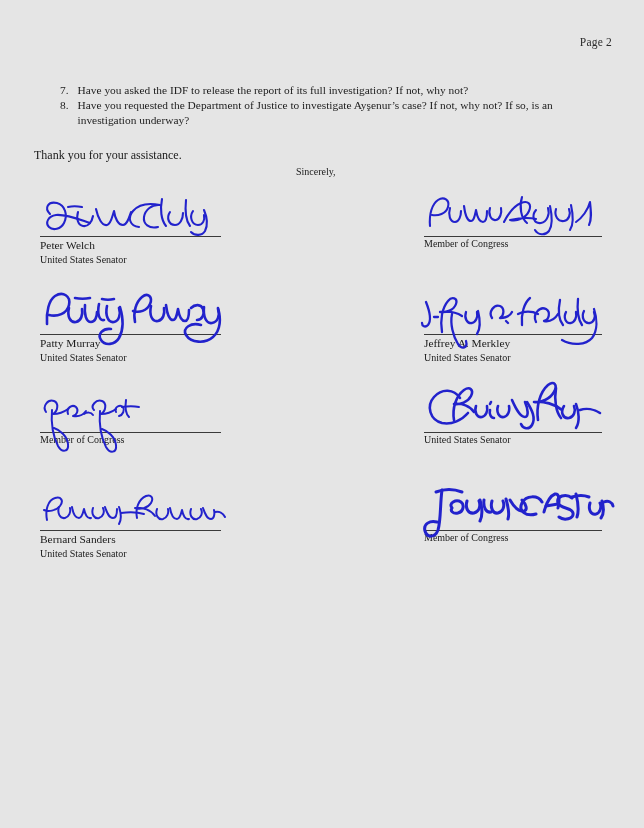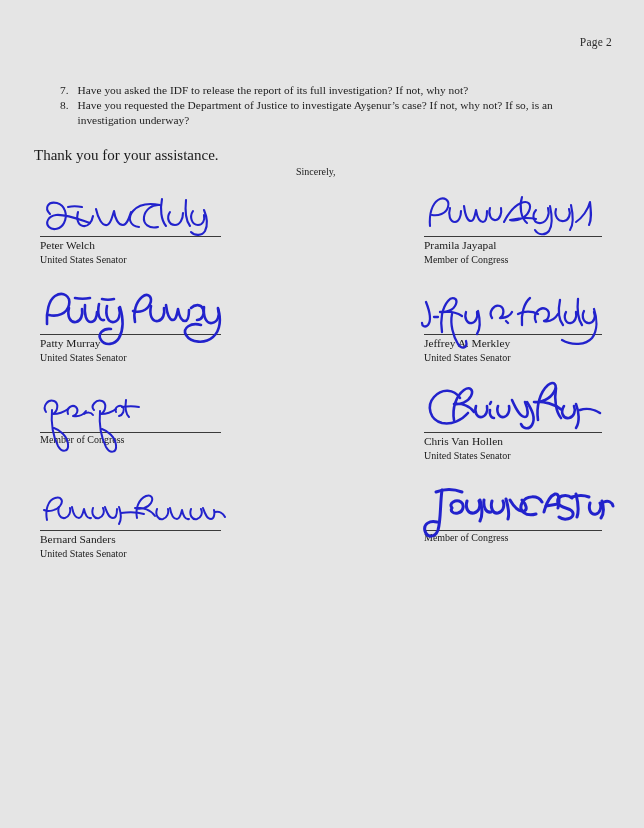--- a/index.html
+++ b/index.html
@@ -51,21 +51,21 @@
   .q-text {
     flex: 1 1 auto;
     text-align: left;
   }
 
   
   .closing-thanks {
     position: absolute;
     top: 148px;
     left: 34px;
-    font-size: 15px;
+    font-size: 12px;
     line-height: 15.1px;
   }
   .closing-sincerely {
     position: absolute;
     top: 164px;
     left: 296px;
     font-size: 10px;
     line-height: 15.1px;
   }
 
@@ -174,21 +174,20 @@
               <path d="M98 5 C95 15, 97 26, 103 31"></path>
               <path d="M112 18 C107 24, 110 32, 117 31 C123 30, 126 22, 124 16"></path>
               <path d="M126 14 C128 23, 129 33, 125 39 C121 44, 114 43, 111 38"></path>
               <path d="M132 17 C130 24, 134 30, 140 29 C145 28, 147 22, 145 17"></path>
               <path d="M147 13 C149 22, 150 32, 146 38"></path>
               <path d="M152 30 C158 26, 164 18, 166 10 C167 19, 168 27, 165 33"></path>
             </g>
           </svg>
         </div>
         <div class="sig-rule"></div>
-        <div class="sig-name">Pramila Jayapal</div>
         <div class="sig-title">Member of Congress</div>
       </div>
 
     </div>
 
     <div class="sig-row">
 
       <div class="sig-block col-left">
         <div class="sig-ink-wrap">
           <svg class="sig-ink" width="185" height="70" viewBox="0 0 185 70" style="left:-1px; top:-2px;">
@@ -281,21 +280,20 @@
               <path d="M103 22 C108 30, 112 38, 108 45 C105 50, 99 49, 97 44"></path>
               <path d="M114 40 C112 26, 116 12, 124 5 C130 0, 134 5, 130 12 C126 19, 117 23, 110 22 C120 21, 131 24, 138 30"></path>
               <path d="M132 8 C130 20, 132 32, 137 38"></path>
               <path d="M140 26 C136 32, 139 39, 145 38 C150 37, 152 31, 150 26"></path>
               <path d="M152 24 C155 32, 156 42, 152 48"></path>
               <path d="M156 30 C162 28, 170 29, 176 33"></path>
             </g>
           </svg>
         </div>
         <div class="sig-rule"></div>
-        <div class="sig-name">Chris Van Hollen</div>
         <div class="sig-title">United States Senator</div>
       </div>
 
     </div>
 
     <div class="sig-row">
 
       <div class="sig-block col-left">
         <div class="sig-ink-wrap">
           <svg class="sig-ink" width="185" height="50" viewBox="0 0 185 50" style="left:-1px; top:6px;">

